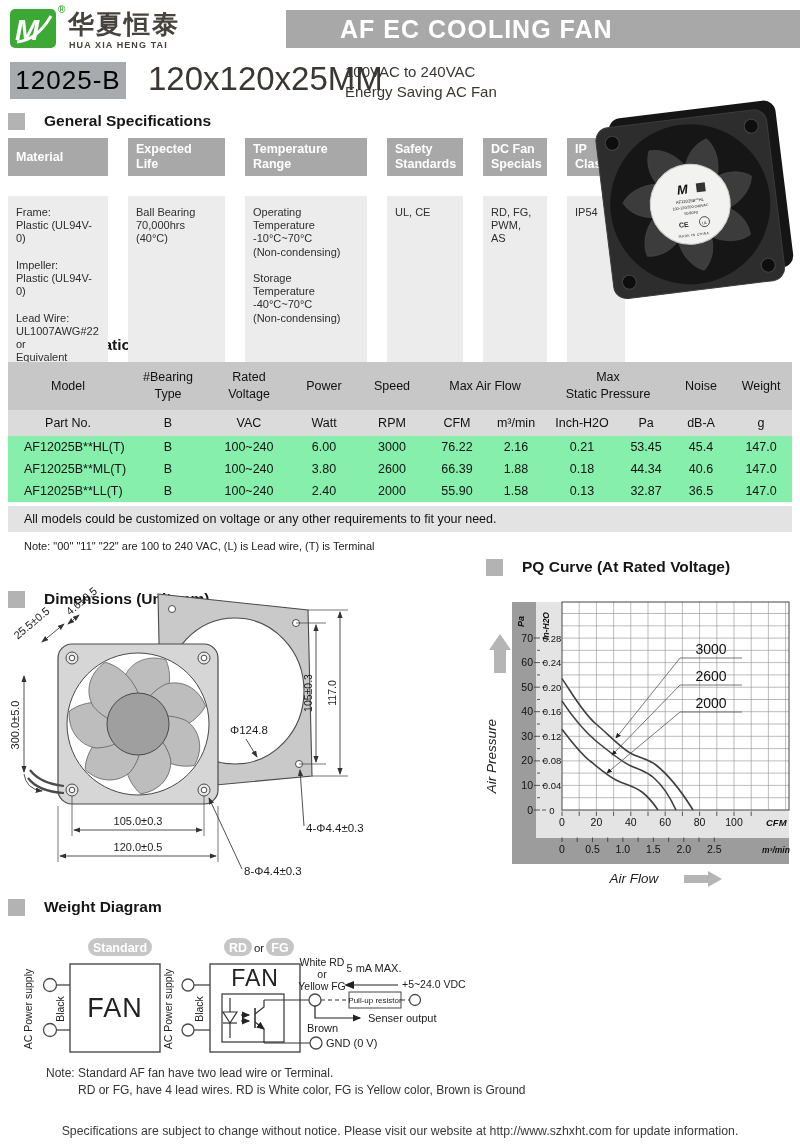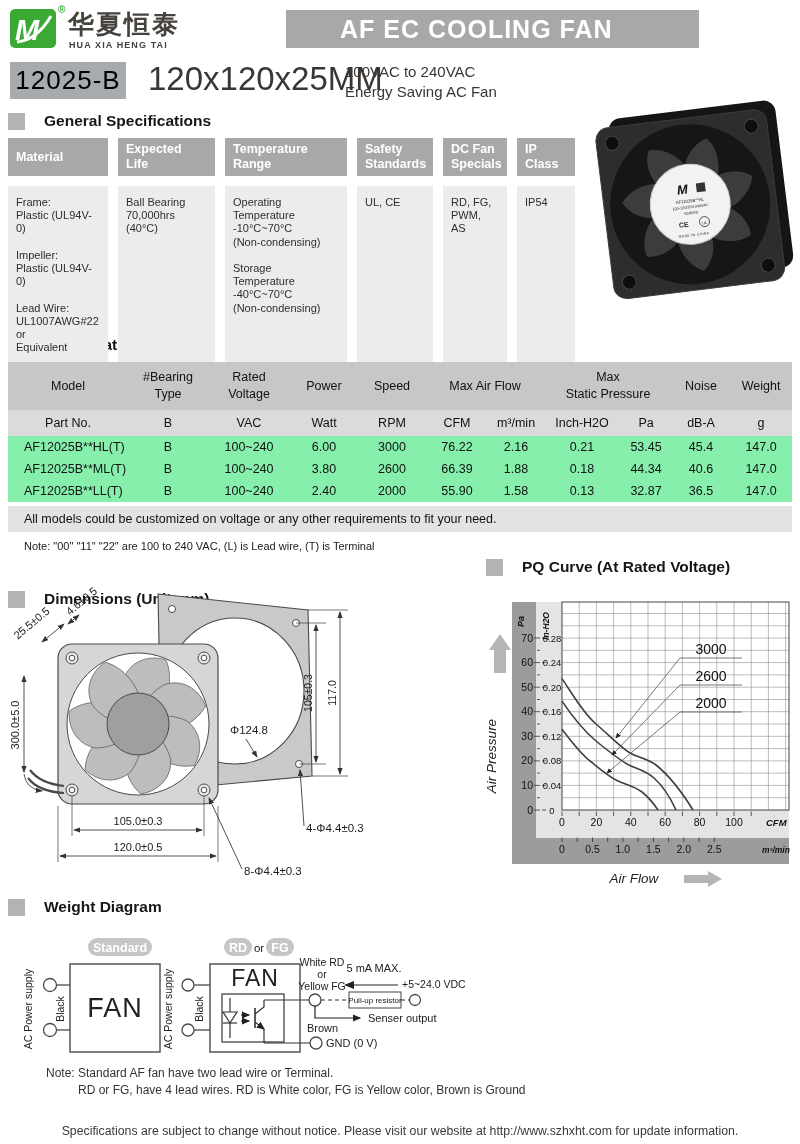--- a/index.html
+++ b/index.html
@@ -3,37 +3,37 @@
 <meta charset="utf-8">
 <style>
   html,body{margin:0;padding:0;background:#fff;}
   .page{position:relative;width:800px;height:1144px;background:#fff;overflow:hidden;
         font-family:"Liberation Sans",sans-serif;color:#222;}
   
   .logo-box{position:absolute;left:10px;top:9px;width:46px;height:39px;background:#3aaa35;border-radius:5px;}
   .logo-reg{position:absolute;left:58px;top:4px;font-size:10px;font-weight:bold;color:#3aaa35;}
   .logo-cn{position:absolute;left:68px;top:7px;font-size:26px;font-weight:bold;color:#46423d;letter-spacing:2px;}
   .logo-en{position:absolute;left:69px;top:40px;font-size:9px;font-weight:bold;color:#46423d;letter-spacing:1.1px;}
-  .banner{position:absolute;left:286px;top:10px;width:413px;height:38px;background:#a8a8a8;color:#fff;
+  .banner{position:absolute;left:286px;top:10px;width:514px;height:38px;background:#a8a8a8;color:#fff;
           font-size:25px;font-weight:bold;line-height:38px;padding-left:54px;letter-spacing:1px;box-sizing:border-box;}
   .model-badge{position:absolute;left:10px;top:62px;width:116px;height:37px;background:#a7abad;color:#000000;
           font-size:26px;text-align:center;line-height:37px;letter-spacing:1px;}
   .size-text{position:absolute;left:148px;top:60px;font-size:33px;color:#3a3633;}
   .tagline{position:absolute;left:345px;top:62px;font-size:15px;color:#3a3633;line-height:1.3;}
   
   .section{position:absolute;display:flex;align-items:center;gap:19px;font-weight:bold;font-size:15.5px;color:#161616;}
   .section .sq{width:17px;height:17px;background:#b3b3b3;flex:0 0 auto;}
   #sec-general{left:8px;top:112px;}
   #sec-specs{left:8px;top:336px;}
   #sec-dims{left:8px;top:558px;margin-top:32px;}
   #sec-pq{left:486px;top:558px;}
   #sec-wiring{left:8px;top:898px;}
   
   .gen-table{position:absolute;left:8px;top:138px;display:grid;
-             grid-template-columns:100px 97px 122px 76px 64px 58px;gap:10px;}
+             grid-template-columns:100px 97px 122px 76px 64px 58px;gap:20px;}
   .gen-th{background:#a8a8a8;color:#fff;font-weight:bold;font-size:12.5px;padding:4px 8px;min-height:28px;
           display:flex;align-items:center;white-space:pre-line;line-height:1.2;}
   .gen-td{background:#ececec;color:#2e2e2e;font-size:11px;padding:10px 8px;white-space:pre-line;line-height:1.2;}
   
   .spec-table{position:absolute;left:8px;top:362px;width:784px;border-collapse:collapse;
               table-layout:fixed;font-size:12.5px;color:#111;}
   .spec-table th{font-weight:normal;}
   .spec-table .h1 th{background:#c7c7c7;white-space:pre-line;height:46px;line-height:1.35;}
   .spec-table .h2 th{background:#dbdbdb;height:24px;}
   .spec-table .data td{background:#86efac;text-align:center;height:20px;}

